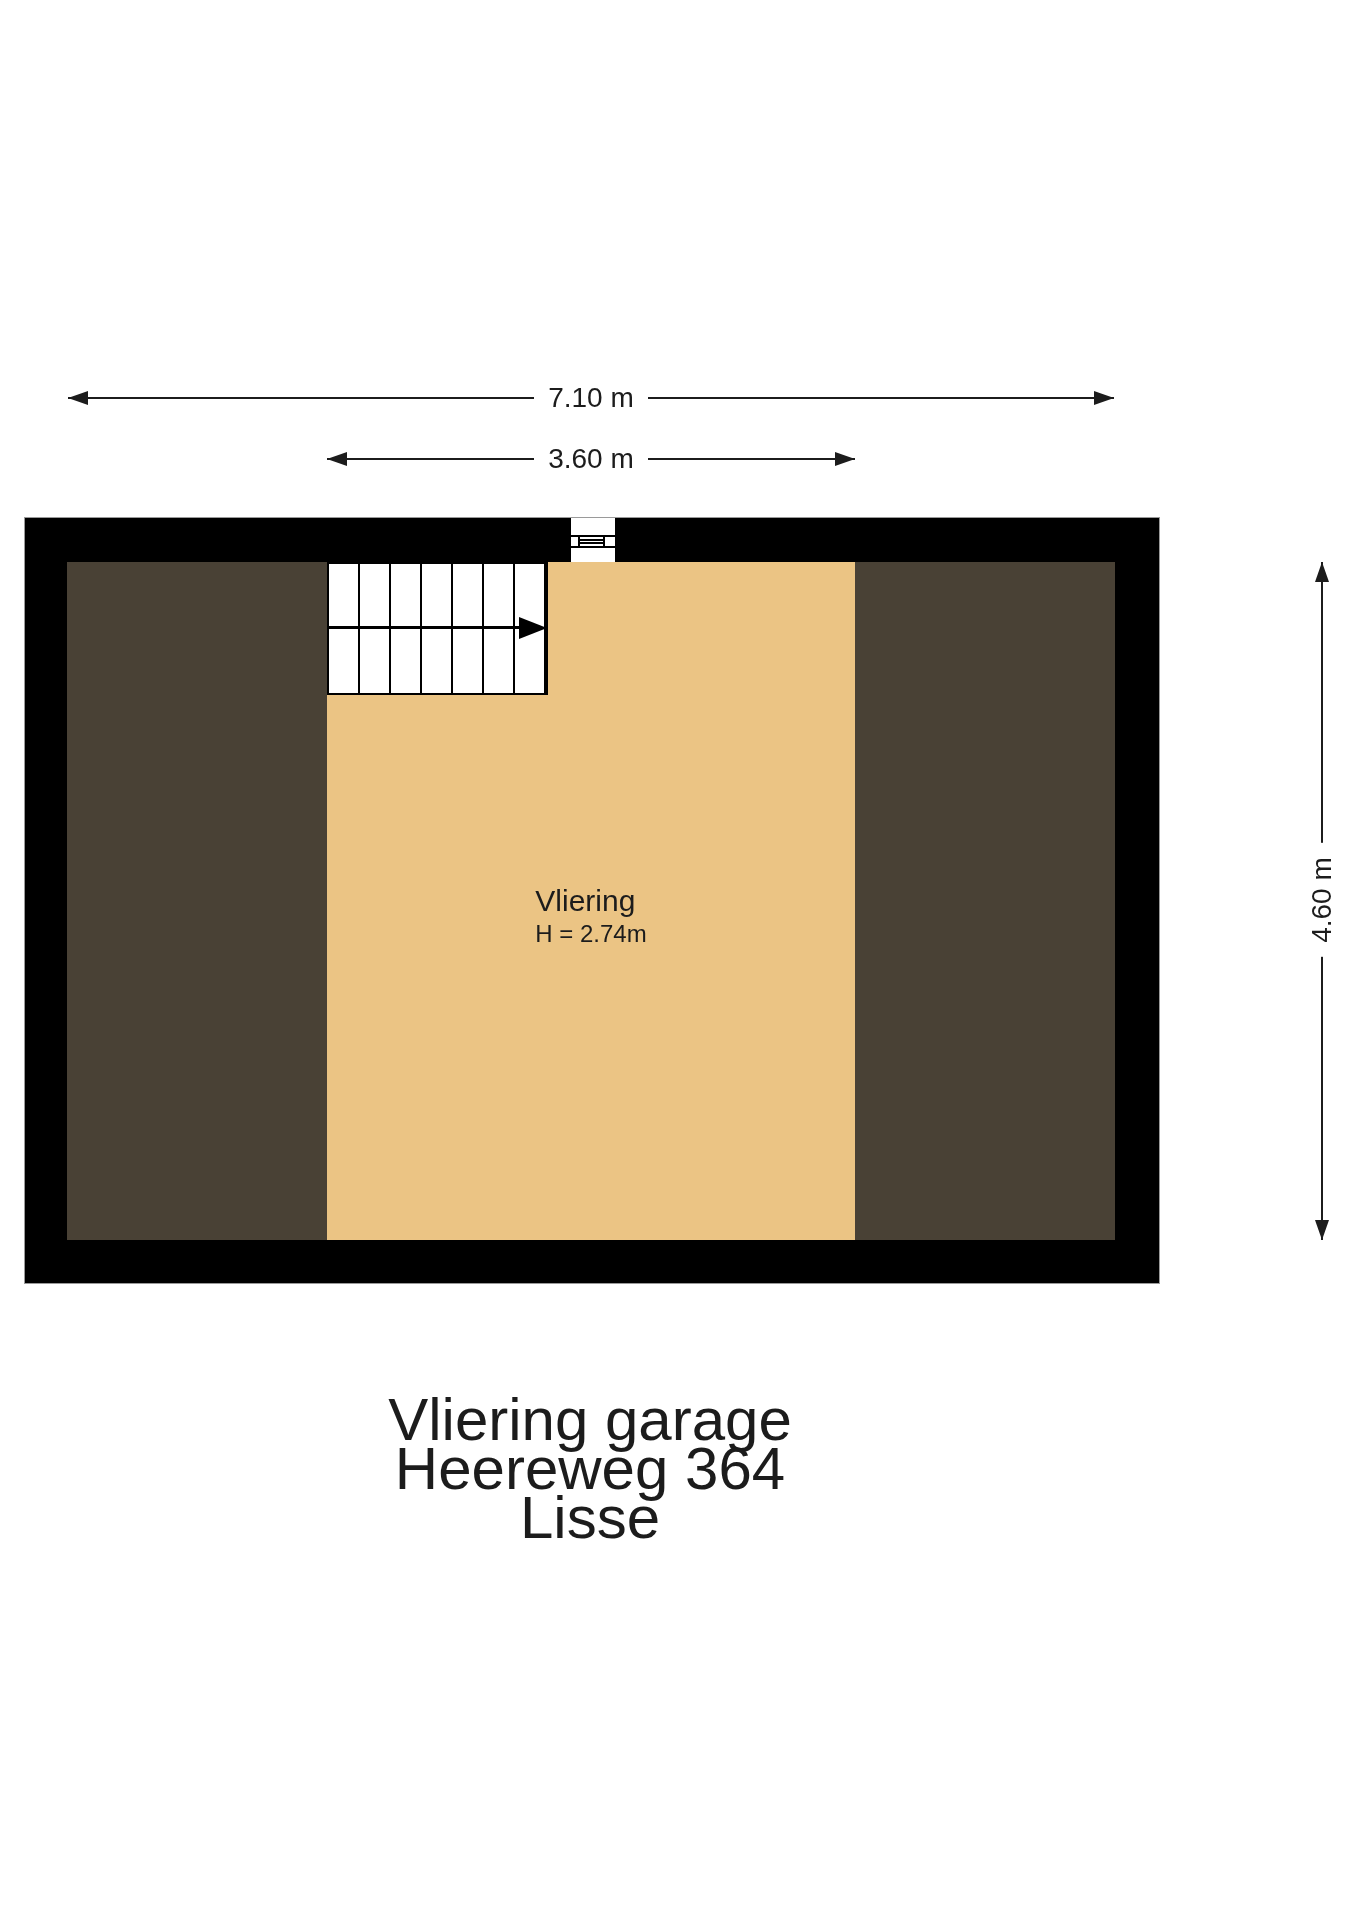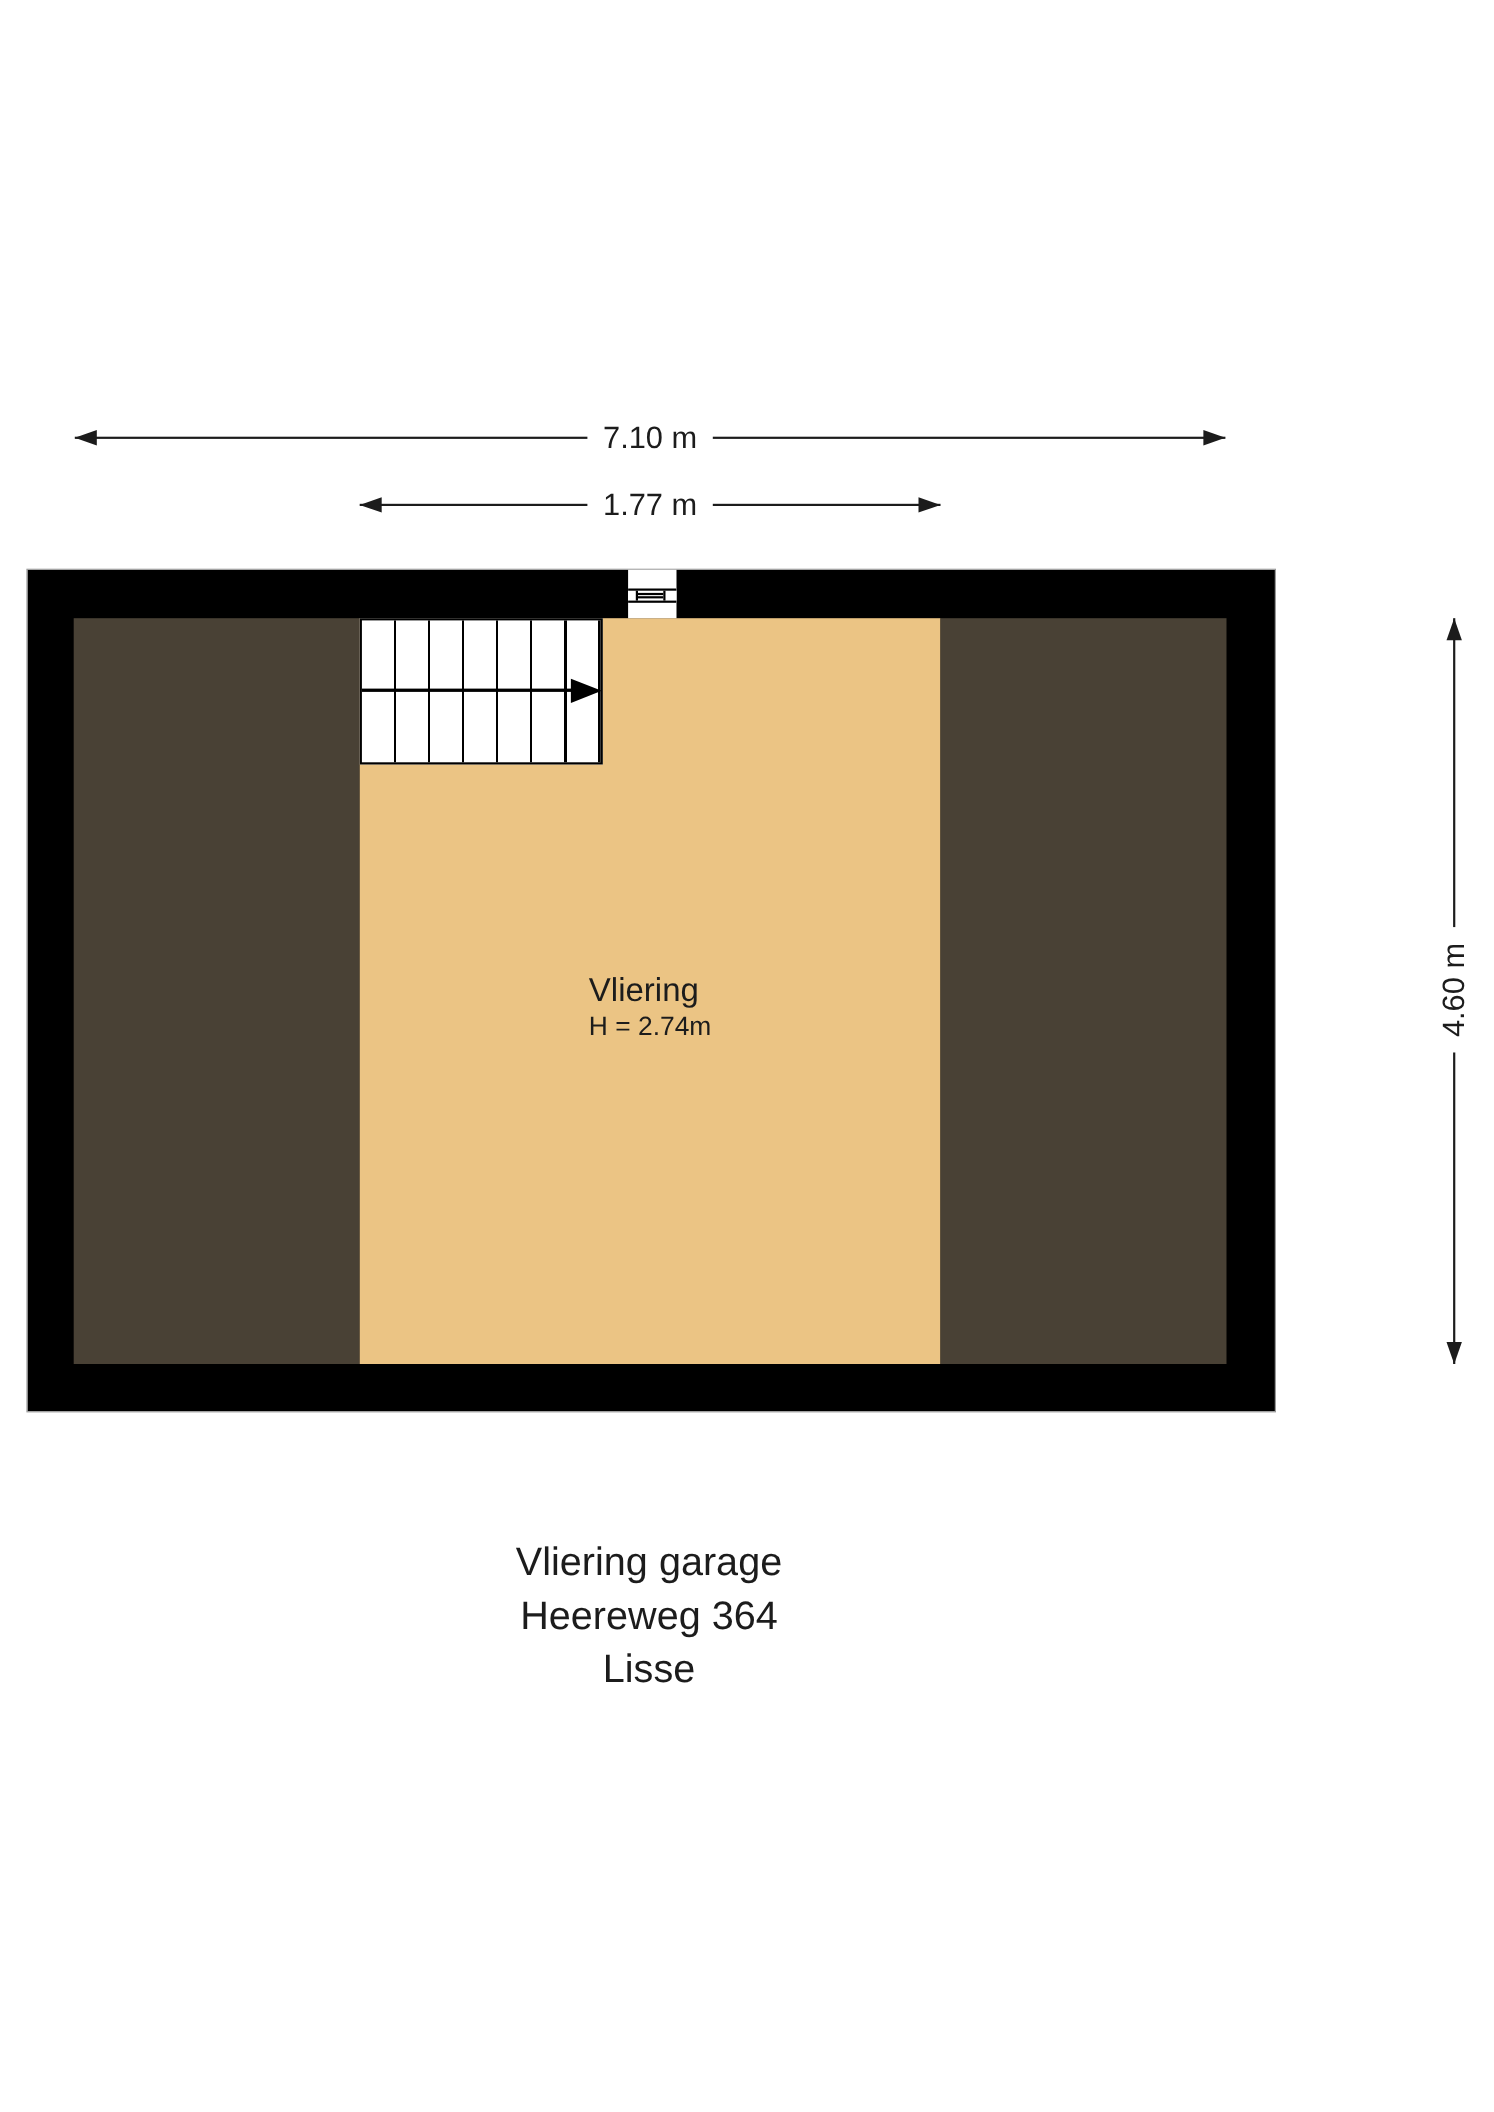--- a/index.html
+++ b/index.html
@@ -37,40 +37,40 @@
     border-top:2px solid #000;border-bottom:2px solid #000;background:#fff;}
   .hatch .div-l,.hatch .div-r{position:absolute;top:0;width:2px;height:9px;background:#000;}
   .hatch .div-l{left:7px;} .hatch .div-r{left:32px;}
   .hatch .rung{position:absolute;left:9px;width:23px;height:1.5px;background:#000;}
   .hatch .rung.r1{top:2px;} .hatch .rung.r2{top:5px;}
   
   .room-label{position:absolute;left:591px;top:916px;transform:translate(-50%,-50%);white-space:nowrap;}
   .room-label .room-name{font-size:30px;line-height:36px;}
   .room-label .room-height{font-size:24px;line-height:30px;}
   .title-block{position:absolute;left:590px;top:1468px;transform:translate(-50%,-50%);
-    text-align:center;white-space:nowrap;font-size:36px;line-height:49px;}
+    text-align:center;white-space:nowrap;font-size:60px;line-height:49px;}
 </style>
 </head>
 <body>
 
 <div class="canvas">
 
   <div class="dim-h" style="left:68px;top:397px;width:1046px;">
     <span class="arrow left" style="left:0;top:-6px;"></span>
     <span class="arrow right" style="left:1026px;top:-6px;"></span>
     <span class="dim-label-wrap">
       <span class="dim-label">7.10 m</span>
     </span>
   </div>
 
   <div class="dim-h" style="left:327px;top:458px;width:528px;">
     <span class="arrow left" style="left:0;top:-6px;"></span>
     <span class="arrow right" style="left:508px;top:-6px;"></span>
     <span class="dim-label-wrap">
-      <span class="dim-label">1.77 m</span>
+      <span class="dim-label">3.60 m</span>
     </span>
   </div>
 
   <div class="plan">
     <div class="floor left"></div>
     <div class="floor center"></div>
     <div class="floor right"></div>
 
     <div class="stairs">
       <div class="run-line"></div>

